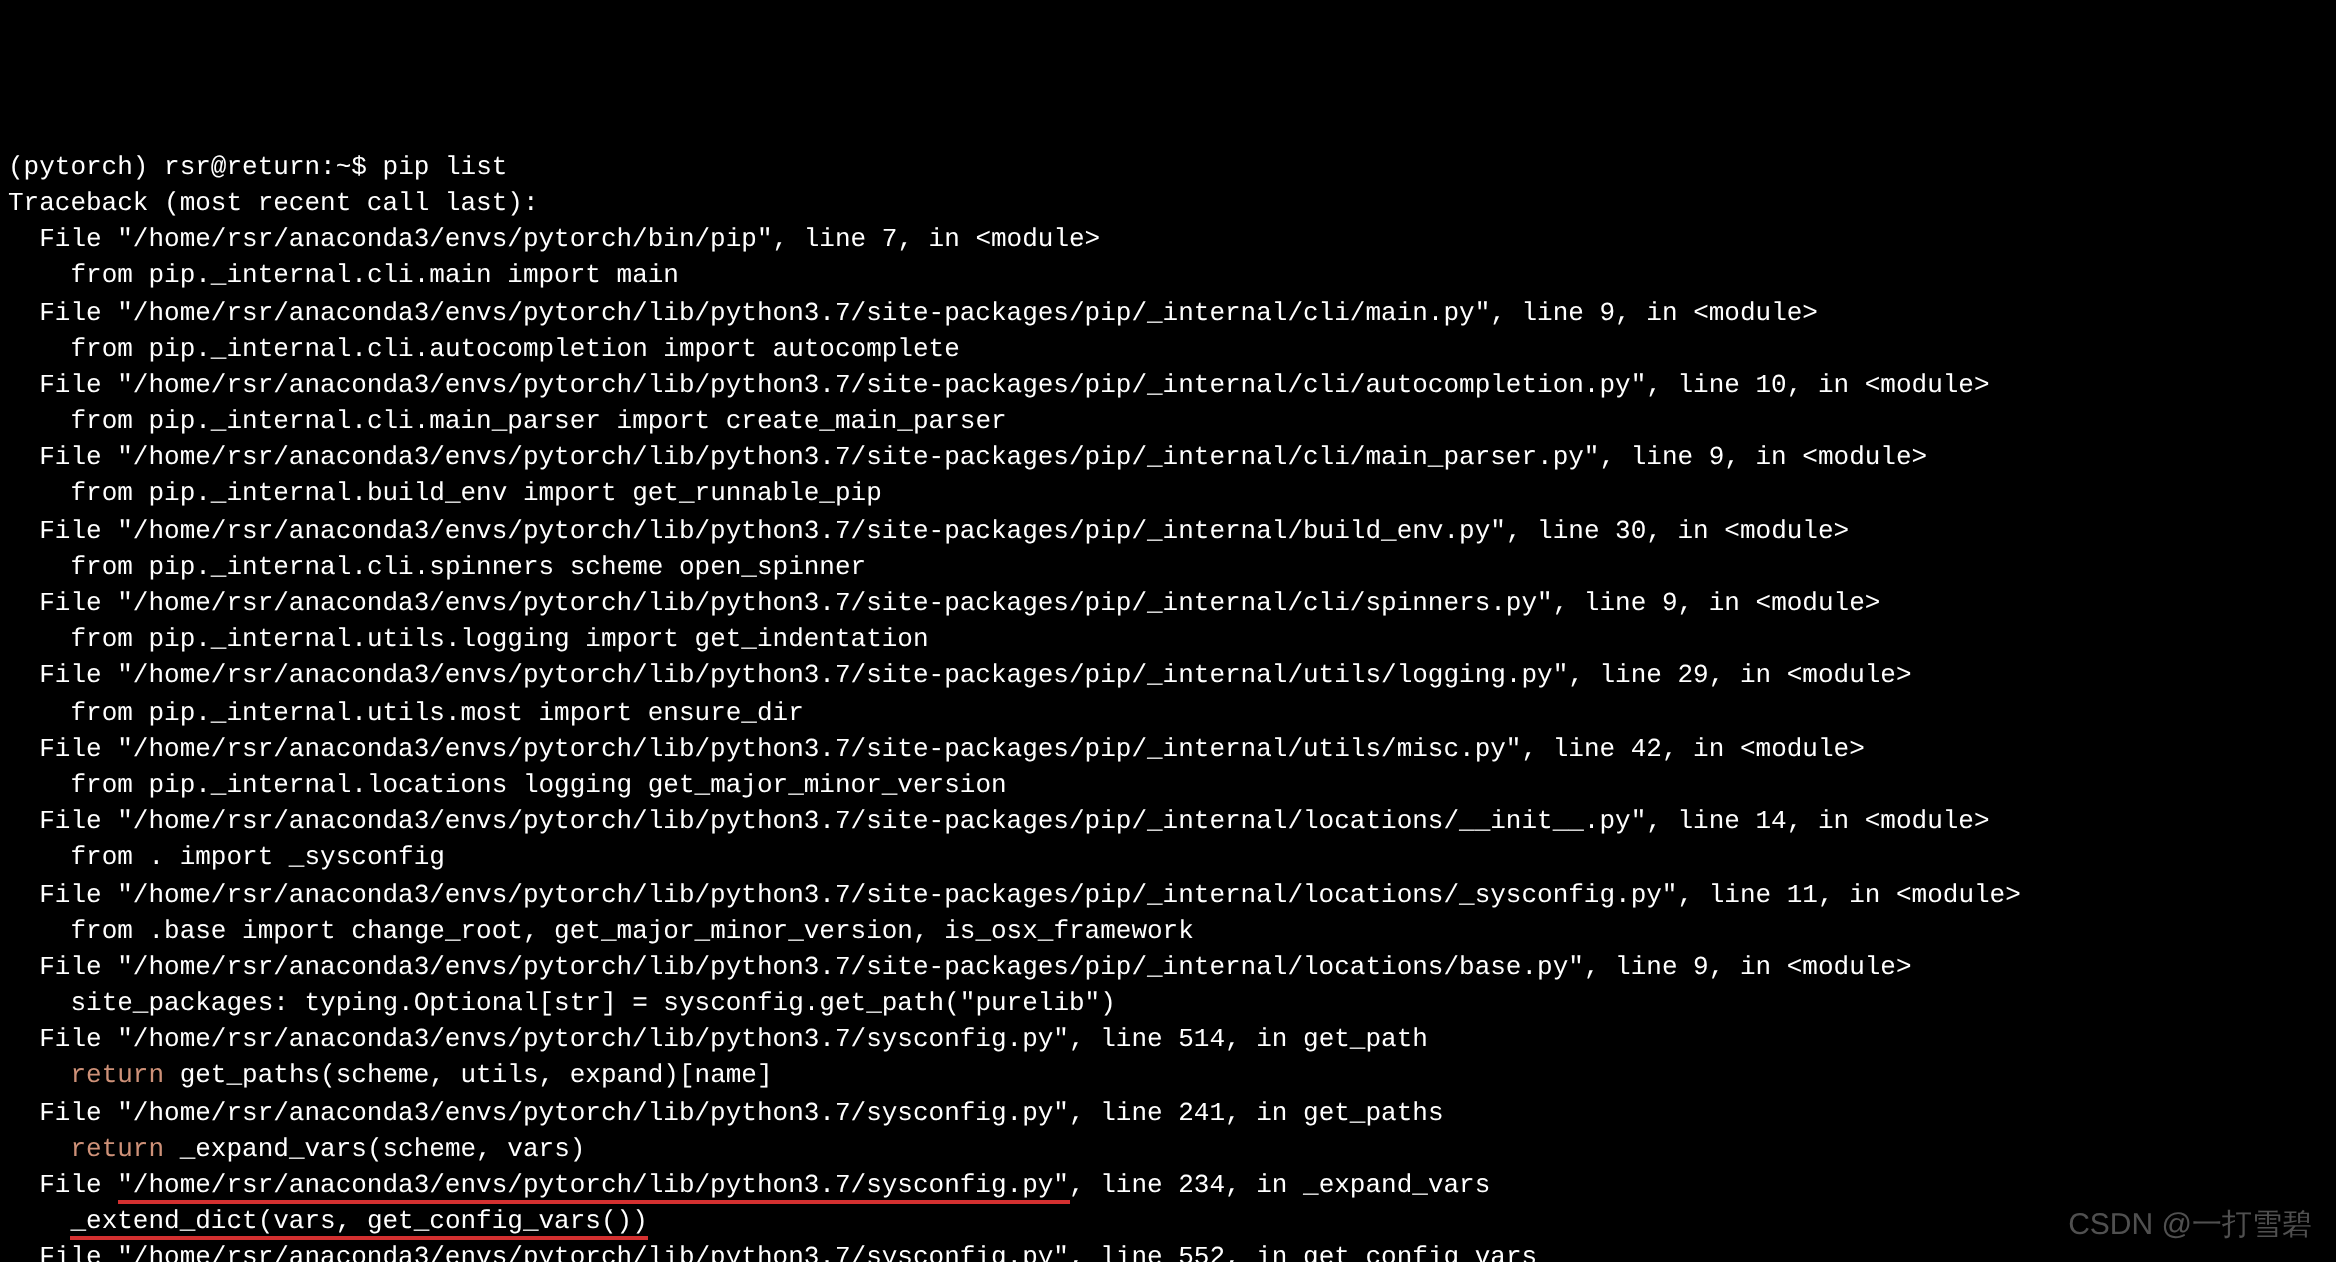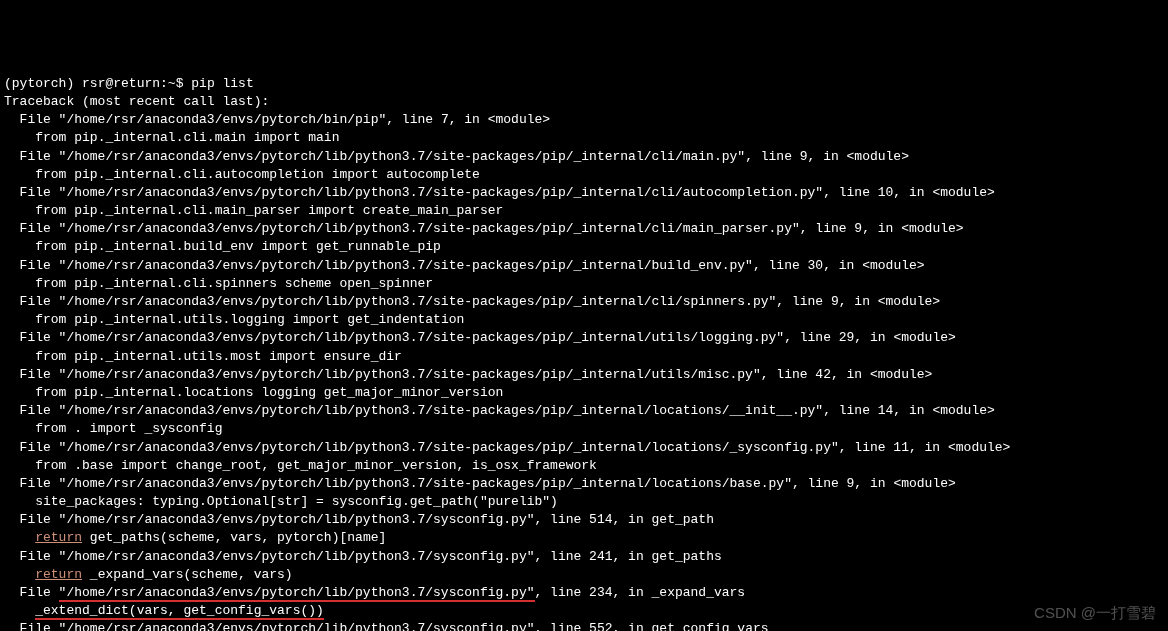--- a/index.html
+++ b/index.html
@@ -18,21 +18,20 @@
       overflow: hidden;
       width: 1168px;
       height: 631px;
       position: relative;
     }
     .terminal {
       color: #ffffff;
     }
     .keyword-return {
       color: #ce9178;
-      text-decoration: underline;
     }
     .underline-red {
       border-bottom: 2px solid #d43030;
     }
     .watermark {
       position: absolute;
       bottom: 8px;
       right: 12px;
       color: rgba(200, 200, 200, 0.4);
       font-size: 15px;
@@ -64,21 +63,21 @@
     <span>from pip._internal.utils.most import ensure_dir</span>
   File <span>"/home/rsr/anaconda3/envs/pytorch/lib/python3.7/site-packages/pip/_internal/utils/misc.py"</span>, line <span>42</span>, in <span>&lt;module&gt;</span>
     <span>from pip._internal.locations logging get_major_minor_version</span>
   File <span>"/home/rsr/anaconda3/envs/pytorch/lib/python3.7/site-packages/pip/_internal/locations/__init__.py"</span>, line <span>14</span>, in <span>&lt;module&gt;</span>
     <span>from . import _sysconfig</span>
   File <span>"/home/rsr/anaconda3/envs/pytorch/lib/python3.7/site-packages/pip/_internal/locations/_sysconfig.py"</span>, line <span>11</span>, in <span>&lt;module&gt;</span>
     <span>from .base import change_root, get_major_minor_version, is_osx_framework</span>
   File <span>"/home/rsr/anaconda3/envs/pytorch/lib/python3.7/site-packages/pip/_internal/locations/base.py"</span>, line <span>9</span>, in <span>&lt;module&gt;</span>
     <span>site_packages: typing.Optional[str] = sysconfig.get_path("purelib")</span>
   File <span>"/home/rsr/anaconda3/envs/pytorch/lib/python3.7/sysconfig.py"</span>, line <span>514</span>, in <span>get_path</span>
-    <span class="keyword-return">return</span><span> get_paths(scheme, vars, pytorch)[name]</span>
+    <span class="keyword-return">return</span><span> get_paths(scheme, utils, expand)[name]</span>
   File <span>"/home/rsr/anaconda3/envs/pytorch/lib/python3.7/sysconfig.py"</span>, line <span>241</span>, in <span>get_paths</span>
     <span class="keyword-return">return</span><span> _expand_vars(scheme, vars)</span>
   File <span class="underline-red">"/home/rsr/anaconda3/envs/pytorch/lib/python3.7/sysconfig.py"</span>, line <span>234</span>, in <span>_expand_vars</span>
     <span class="underline-red">_extend_dict(vars, get_config_vars())</span>
   File <span class="underline-red">"/home/rsr/anaconda3/envs/pytorch/lib/python3.7/sysconfig.py"</span>, line <span>552</span>, in <span>get_config_vars</span>
     
   File , line , in 
     
  </div>
 

